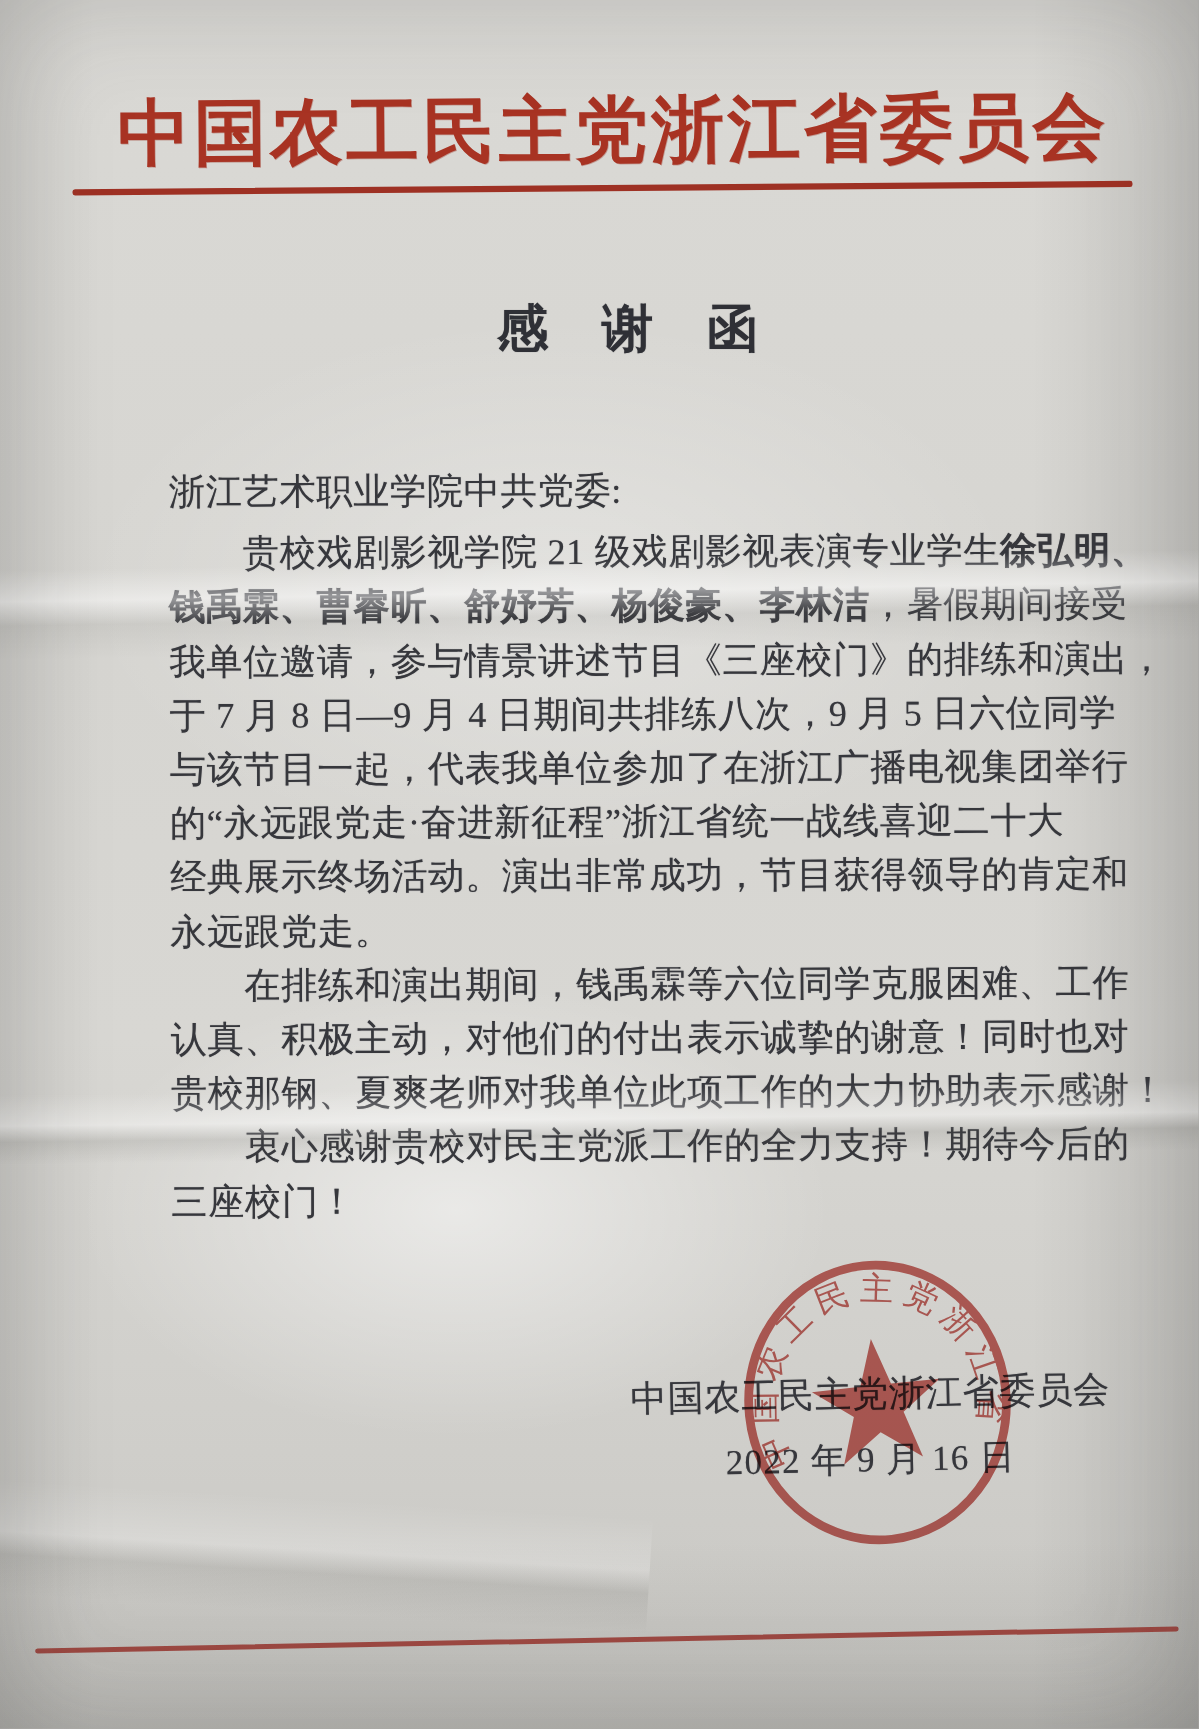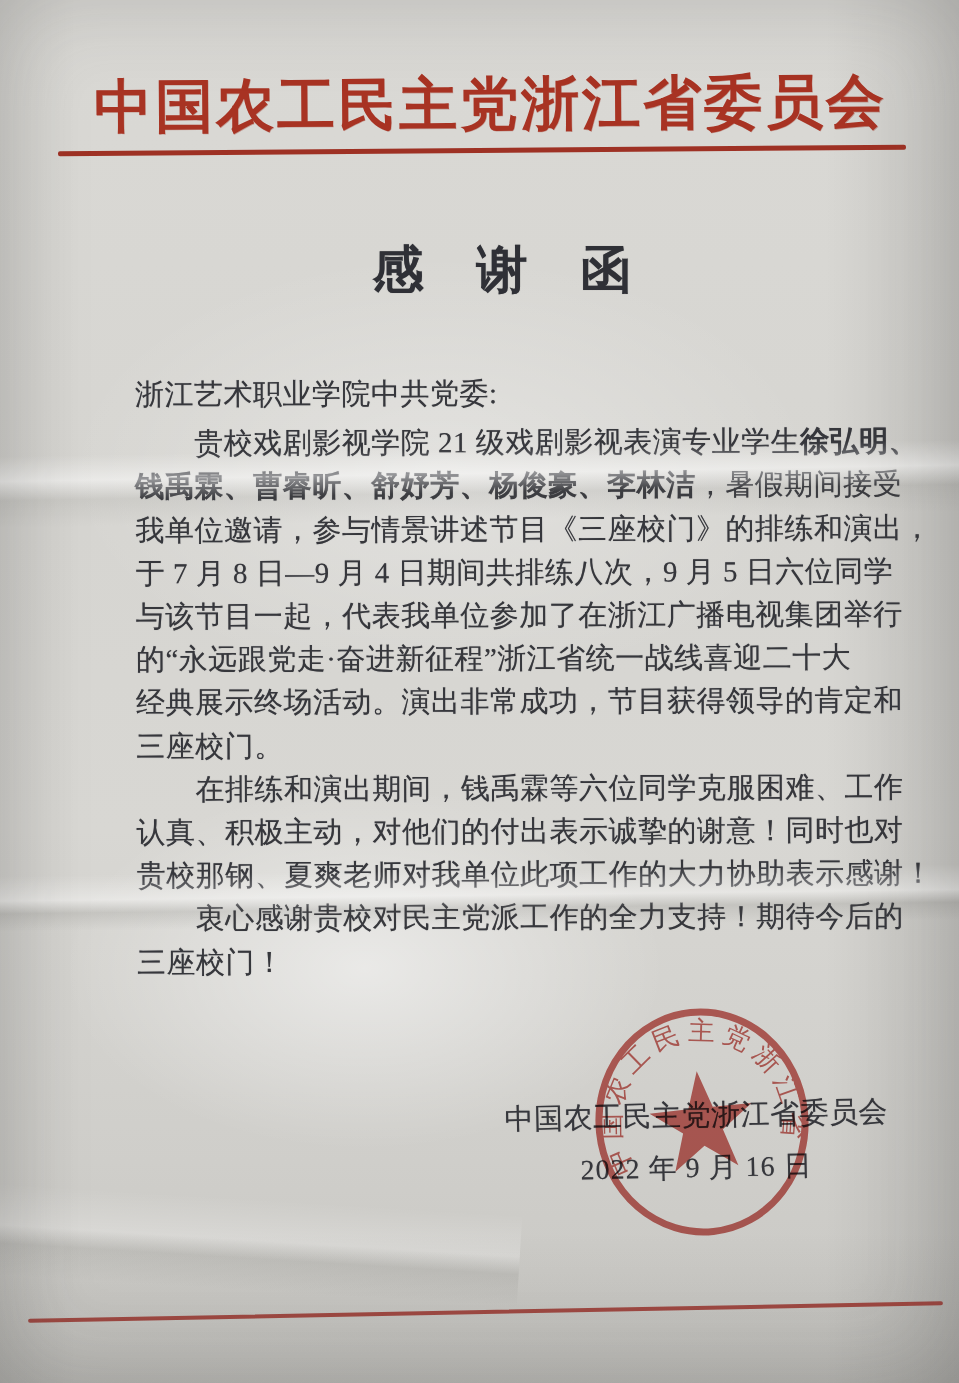--- a/index.html
+++ b/index.html
@@ -27,21 +27,21 @@
     position:absolute; top:66px; left:0; width:959px; margin:0; padding-left:22px; box-sizing:border-box;
     text-align:center; font-size:58px; font-weight:bold; letter-spacing:3px;
     color:#a83323; transform:rotate(-0.4deg); z-index:2;
     text-shadow:.6px .6px 0 rgba(150,40,25,.35);
   }
   .head-rule { position:absolute; top:148px; left:58px; width:848px; height:5px;
     background:#9e3124; transform:rotate(-0.45deg); border-radius:2px; z-index:2; }
 
   .title {
     position:absolute; top:236px; left:0; width:959px; margin:0; padding-left:46px; box-sizing:border-box;
-    text-align:center; font-size:51px; font-weight:bold; letter-spacing:1px;
+    text-align:center; font-size:41px; font-weight:bold; letter-spacing:1px;
     color:#2f3036; z-index:2; text-shadow:0 0 .7px rgba(47,48,54,.6);
   }
 
   .body-text {
     position:absolute; top:372px; left:136px; width:778px; z-index:2;
     font-size:29px; line-height:43.2px; letter-spacing:.5px; color:#36373c;
     transform:rotate(-0.2deg); text-shadow:0 0 .7px rgba(54,55,60,.55);
   }
   .salutation { margin-bottom:6px; white-space:nowrap; }
   .line { white-space:nowrap; }
@@ -73,21 +73,21 @@
   <div class="body-text">
     <div class="salutation">浙江艺术职业学院中共党委:</div>
     <div id="body-lines">
         <div class="line indent"><span>贵校戏剧影视学院 21 级戏剧影视表演专业学生</span><span class="b">徐弘明、</span></div>
         <div class="line"><span class="b">钱禹霖、曹睿昕、舒妤芳、杨俊豪、李林洁</span><span>，暑假期间接受</span></div>
         <div class="line"><span>我单位邀请，参与情景讲述节目《三座校门》的排练和演出，</span></div>
         <div class="line"><span>于 7 月 8 日—9 月 4 日期间共排练八次，9 月 5 日六位同学</span></div>
         <div class="line"><span>与该节目一起，代表我单位参加了在浙江广播电视集团举行</span></div>
         <div class="line"><span>的“永远跟党走·奋进新征程”浙江省统一战线喜迎二十大</span></div>
         <div class="line"><span>经典展示终场活动。演出非常成功，节目获得领导的肯定和</span></div>
-        <div class="line"><span>三座校门。</span></div>
+        <div class="line"><span>永远跟党走。</span></div>
         <div class="line indent"><span>在排练和演出期间，钱禹霖等六位同学克服困难、工作</span></div>
         <div class="line"><span>认真、积极主动，对他们的付出表示诚挚的谢意！同时也对</span></div>
         <div class="line"><span>贵校那钢、夏爽老师对我单位此项工作的大力协助表示感谢！</span></div>
         <div class="line indent"><span>衷心感谢贵校对民主党派工作的全力支持！期待今后的</span></div>
         <div class="line"><span>三座校门！</span></div>
       </div>
   </div>
 
   <div class="sign-block">
     <div class="sign-org">中国农工民主党浙江省委员会</div>

